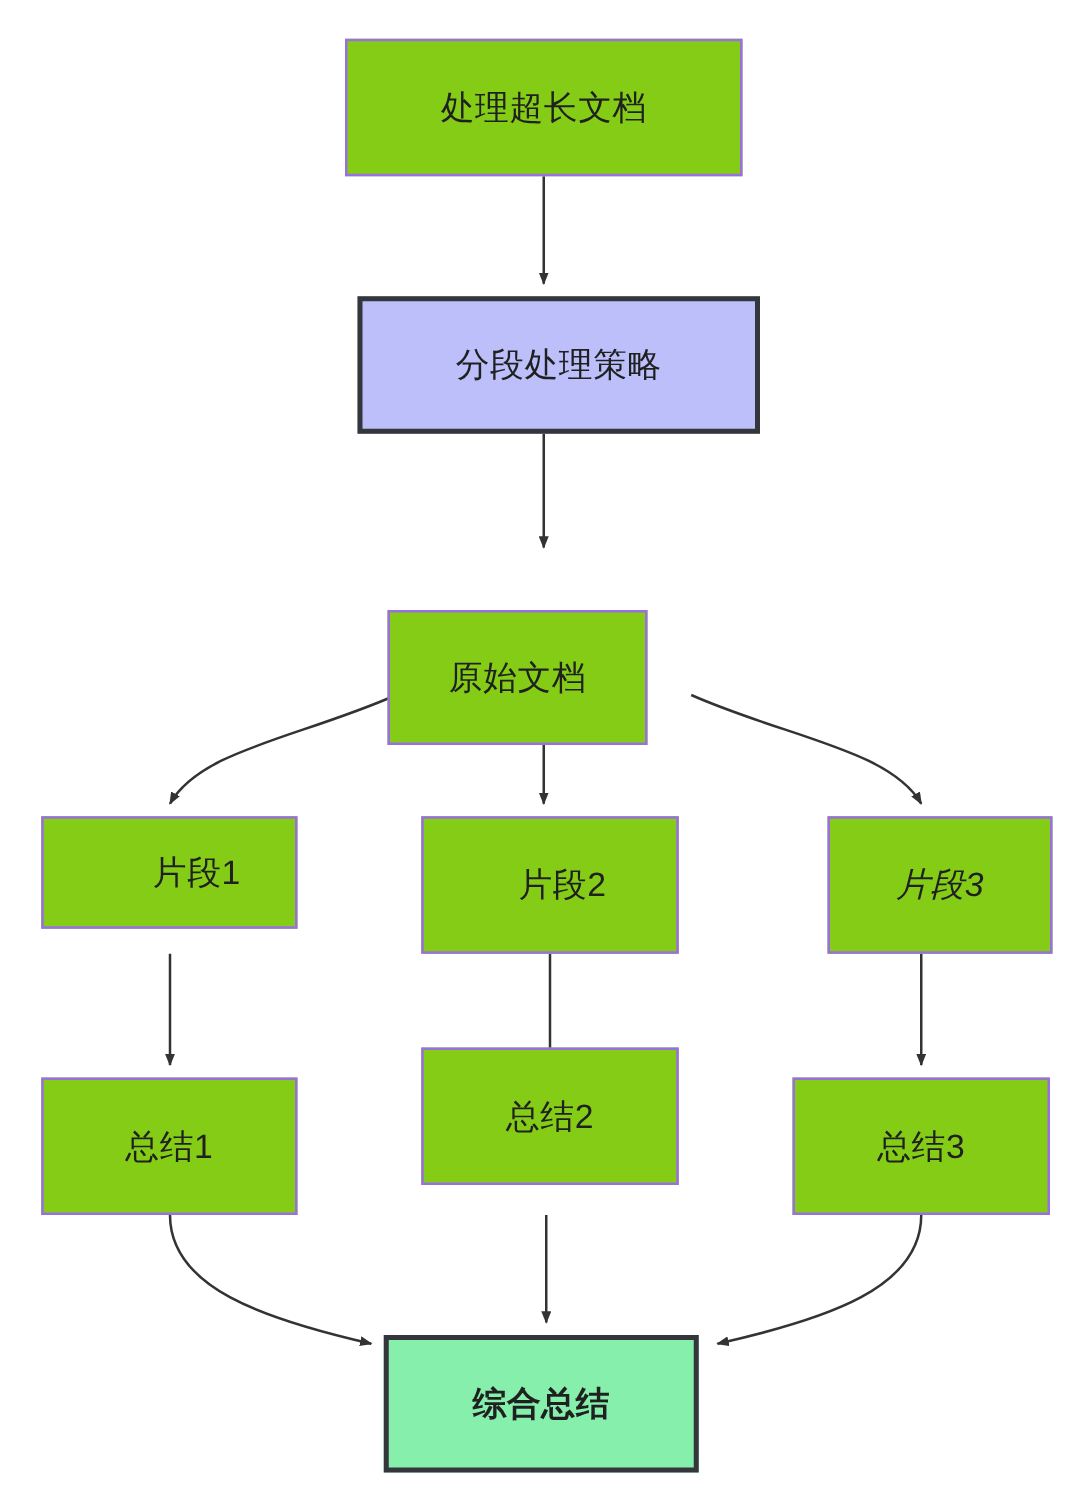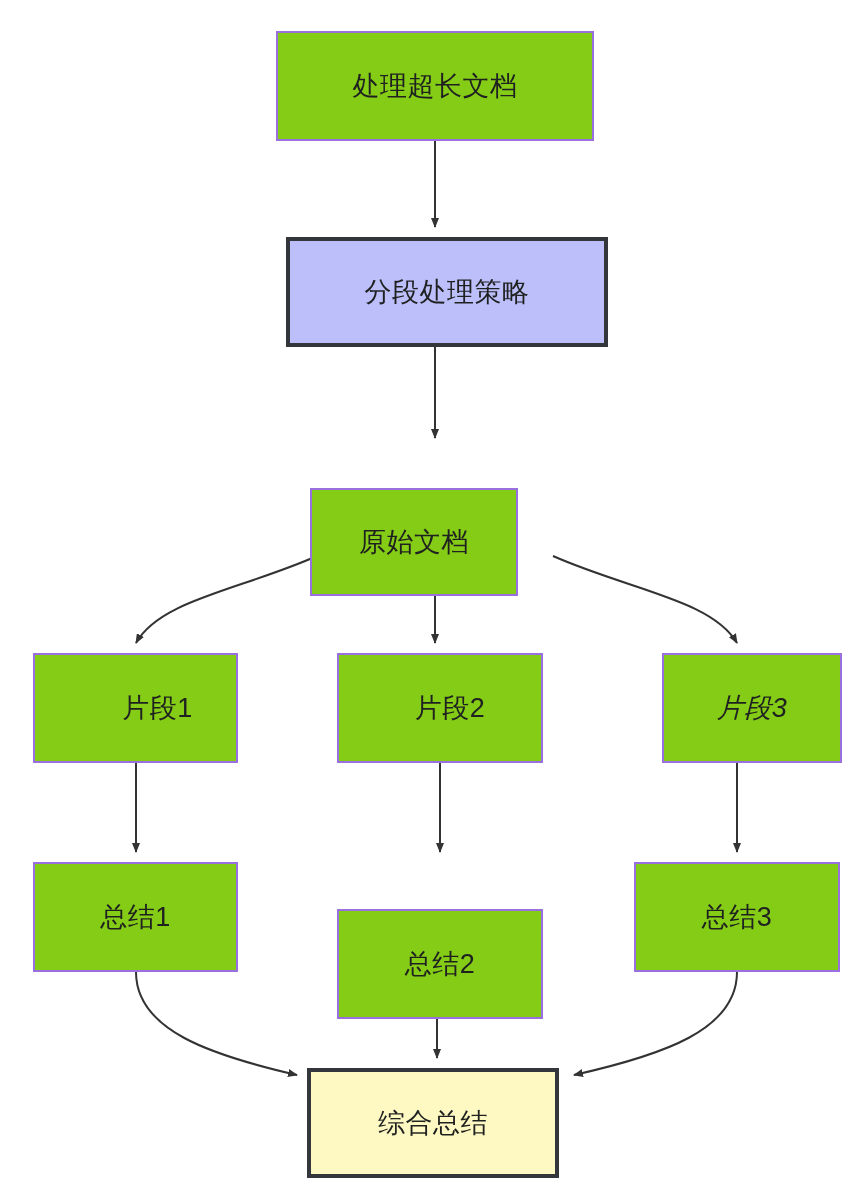--- a/index.html
+++ b/index.html
@@ -46,32 +46,33 @@
   .node-plain {
     background: #84cc16;
     border: 2px solid #9a6fe0;
   }
   .node-strong {
     background: #bcbffa;
     border: 4px solid #33363a;
     margin-left: 15px;
   }
   .node-result {
-    background: #fef9c3;
+    background: #86efac;
     border: 4px solid #33363a;
+    font-weight: bold;
   }
   
   .pos-root      { left: 276px; top: 31px;   width: 318px; height: 110px; }
   .pos-strategy  { left: 271px; top: 237px;  width: 322px; height: 110px; }
   .pos-source    { left: 310px; top: 456px;  width: 208px; height: 108px; margin-top: 32px; }
-  .pos-frag1     { left: 33px;  top: 653px;  width: 205px; height: 110px; padding-left: 44px; }
+  .pos-frag1     { left: 33px;  top: 653px;  width: 205px; height: 90px; padding-left: 44px; }
   .pos-frag2     { left: 337px; top: 653px;  width: 206px; height: 110px; padding-left: 20px; }
   .pos-frag3     { left: 662px; top: 653px;  width: 180px; height: 110px; font-style: italic; }
   .pos-sum1      { left: 33px;  top: 862px;  width: 205px; height: 110px; }
-  .pos-sum2      { left: 337px; top: 909px;  width: 206px; height: 110px; align-items: center; }
+  .pos-sum2      { left: 337px; top: 838px;  width: 206px; height: 110px; align-items: center; }
   .pos-sum3      { left: 634px; top: 862px;  width: 206px; height: 110px; }
   .pos-final     { left: 307px; top: 1068px; width: 252px; height: 110px; }
 </style>
 </head>
 <body>
 
 <div id="diagram-root">
 
   <svg id="edge-layer" viewBox="0 0 852 1196" width="852" height="1196" xmlns="http://www.w3.org/2000/svg">
     <defs>

